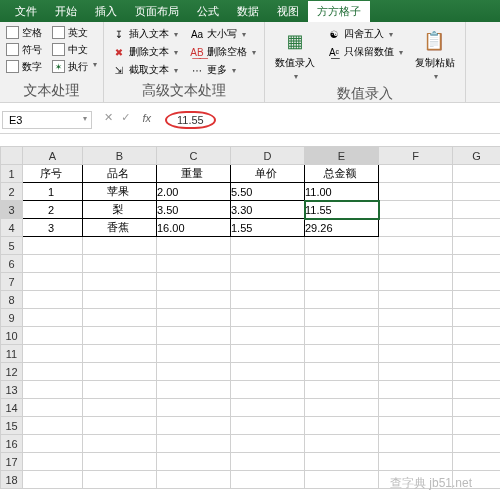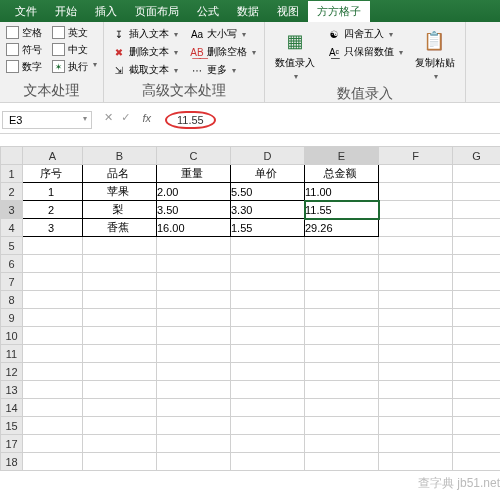--- a/index.html
+++ b/index.html
@@ -31,21 +31,21 @@
 table{border-collapse:collapse;table-layout:fixed;width:100%}
 th,td{border:1px solid #d0d0d0;padding:0;height:17px;font-size:11px;text-align:center;background:#fff}
 th{background:#e8e8e8;color:#333;font-weight:normal}
 th.sel{background:#d0d0d0}
 .rowhead{background:#e8e8e8;width:22px}
 .rowhead.sel{background:#d0d0d0}
 .corner{background:#e8e8e8;width:22px}
 td.data{border:1px solid #000;text-align:left;padding-right:3px}
 td.data.left{text-align:center}
 td.active{outline:2px solid #1e6b33;outline-offset:-1px}
-.watermark{position:absolute;bottom:8px;right:0;font-size:12px;color:#bbb}
+.watermark{position:absolute;bottom:8px;right:28px;font-size:12px;color:#bbb}
 </style>
 </head>
 <body>
 
 <div class="ribbon-tabs">
   <div class="tab">文件</div>
   <div class="tab">开始</div>
   <div class="tab">插入</div>
   <div class="tab">页面布局</div>
   <div class="tab">公式</div>
@@ -338,20 +338,30 @@
           <th class="rowhead">15</th>
           <td></td>
           <td></td>
           <td></td>
           <td></td>
           <td></td>
           <td></td>
           <td></td>
         </tr>
 <tr>
+          <th class="rowhead">16</th>
+          <td></td>
+          <td></td>
+          <td></td>
+          <td></td>
+          <td></td>
+          <td></td>
+          <td></td>
+        </tr>
+<tr>
           <th class="rowhead">17</th>
           <td></td>
           <td></td>
           <td></td>
           <td></td>
           <td></td>
           <td></td>
           <td></td>
         </tr>
 <tr>

